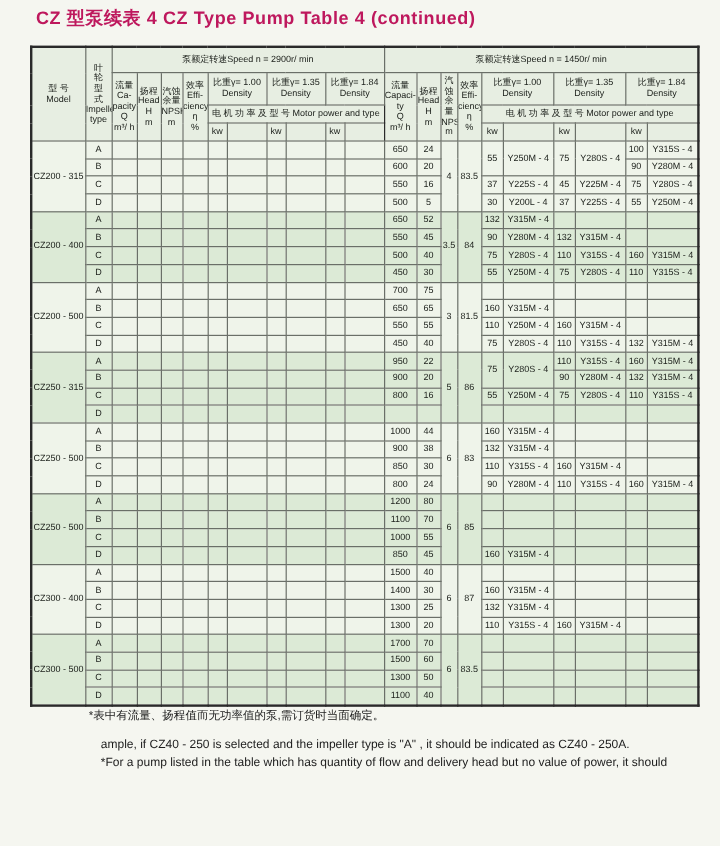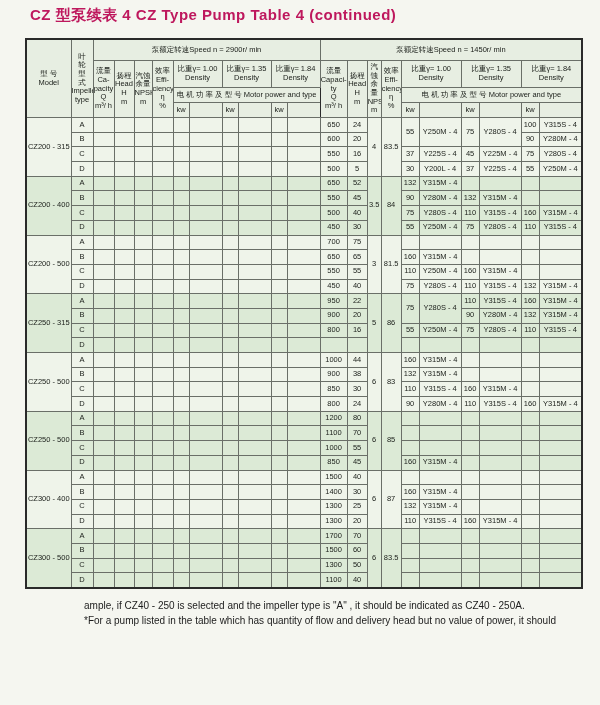--- a/index.html
+++ b/index.html
@@ -849,17 +849,18 @@
         <td class="typ"></td>
         <td></td>
         <td class="typ"></td>
         <td></td>
         <td class="typ"></td>
       </tr>
     </tbody>
 </table>
 
 <div class="notes">
+  <div class="note-zh indent">*表中有流量、扬程值而无功率值的泵,需订货时当面确定。</div>
   <div class="note-en">
     <span class="cont">ample, if CZ40 - 250 is selected and the impeller type is "A" , it should be indicated as CZ40 - 250A.</span>
     <span class="cont">*For a pump listed in the table which has quantity of flow and delivery head but no value of power, it should</span>
   </div>
 </div>
 
 </body></html>

